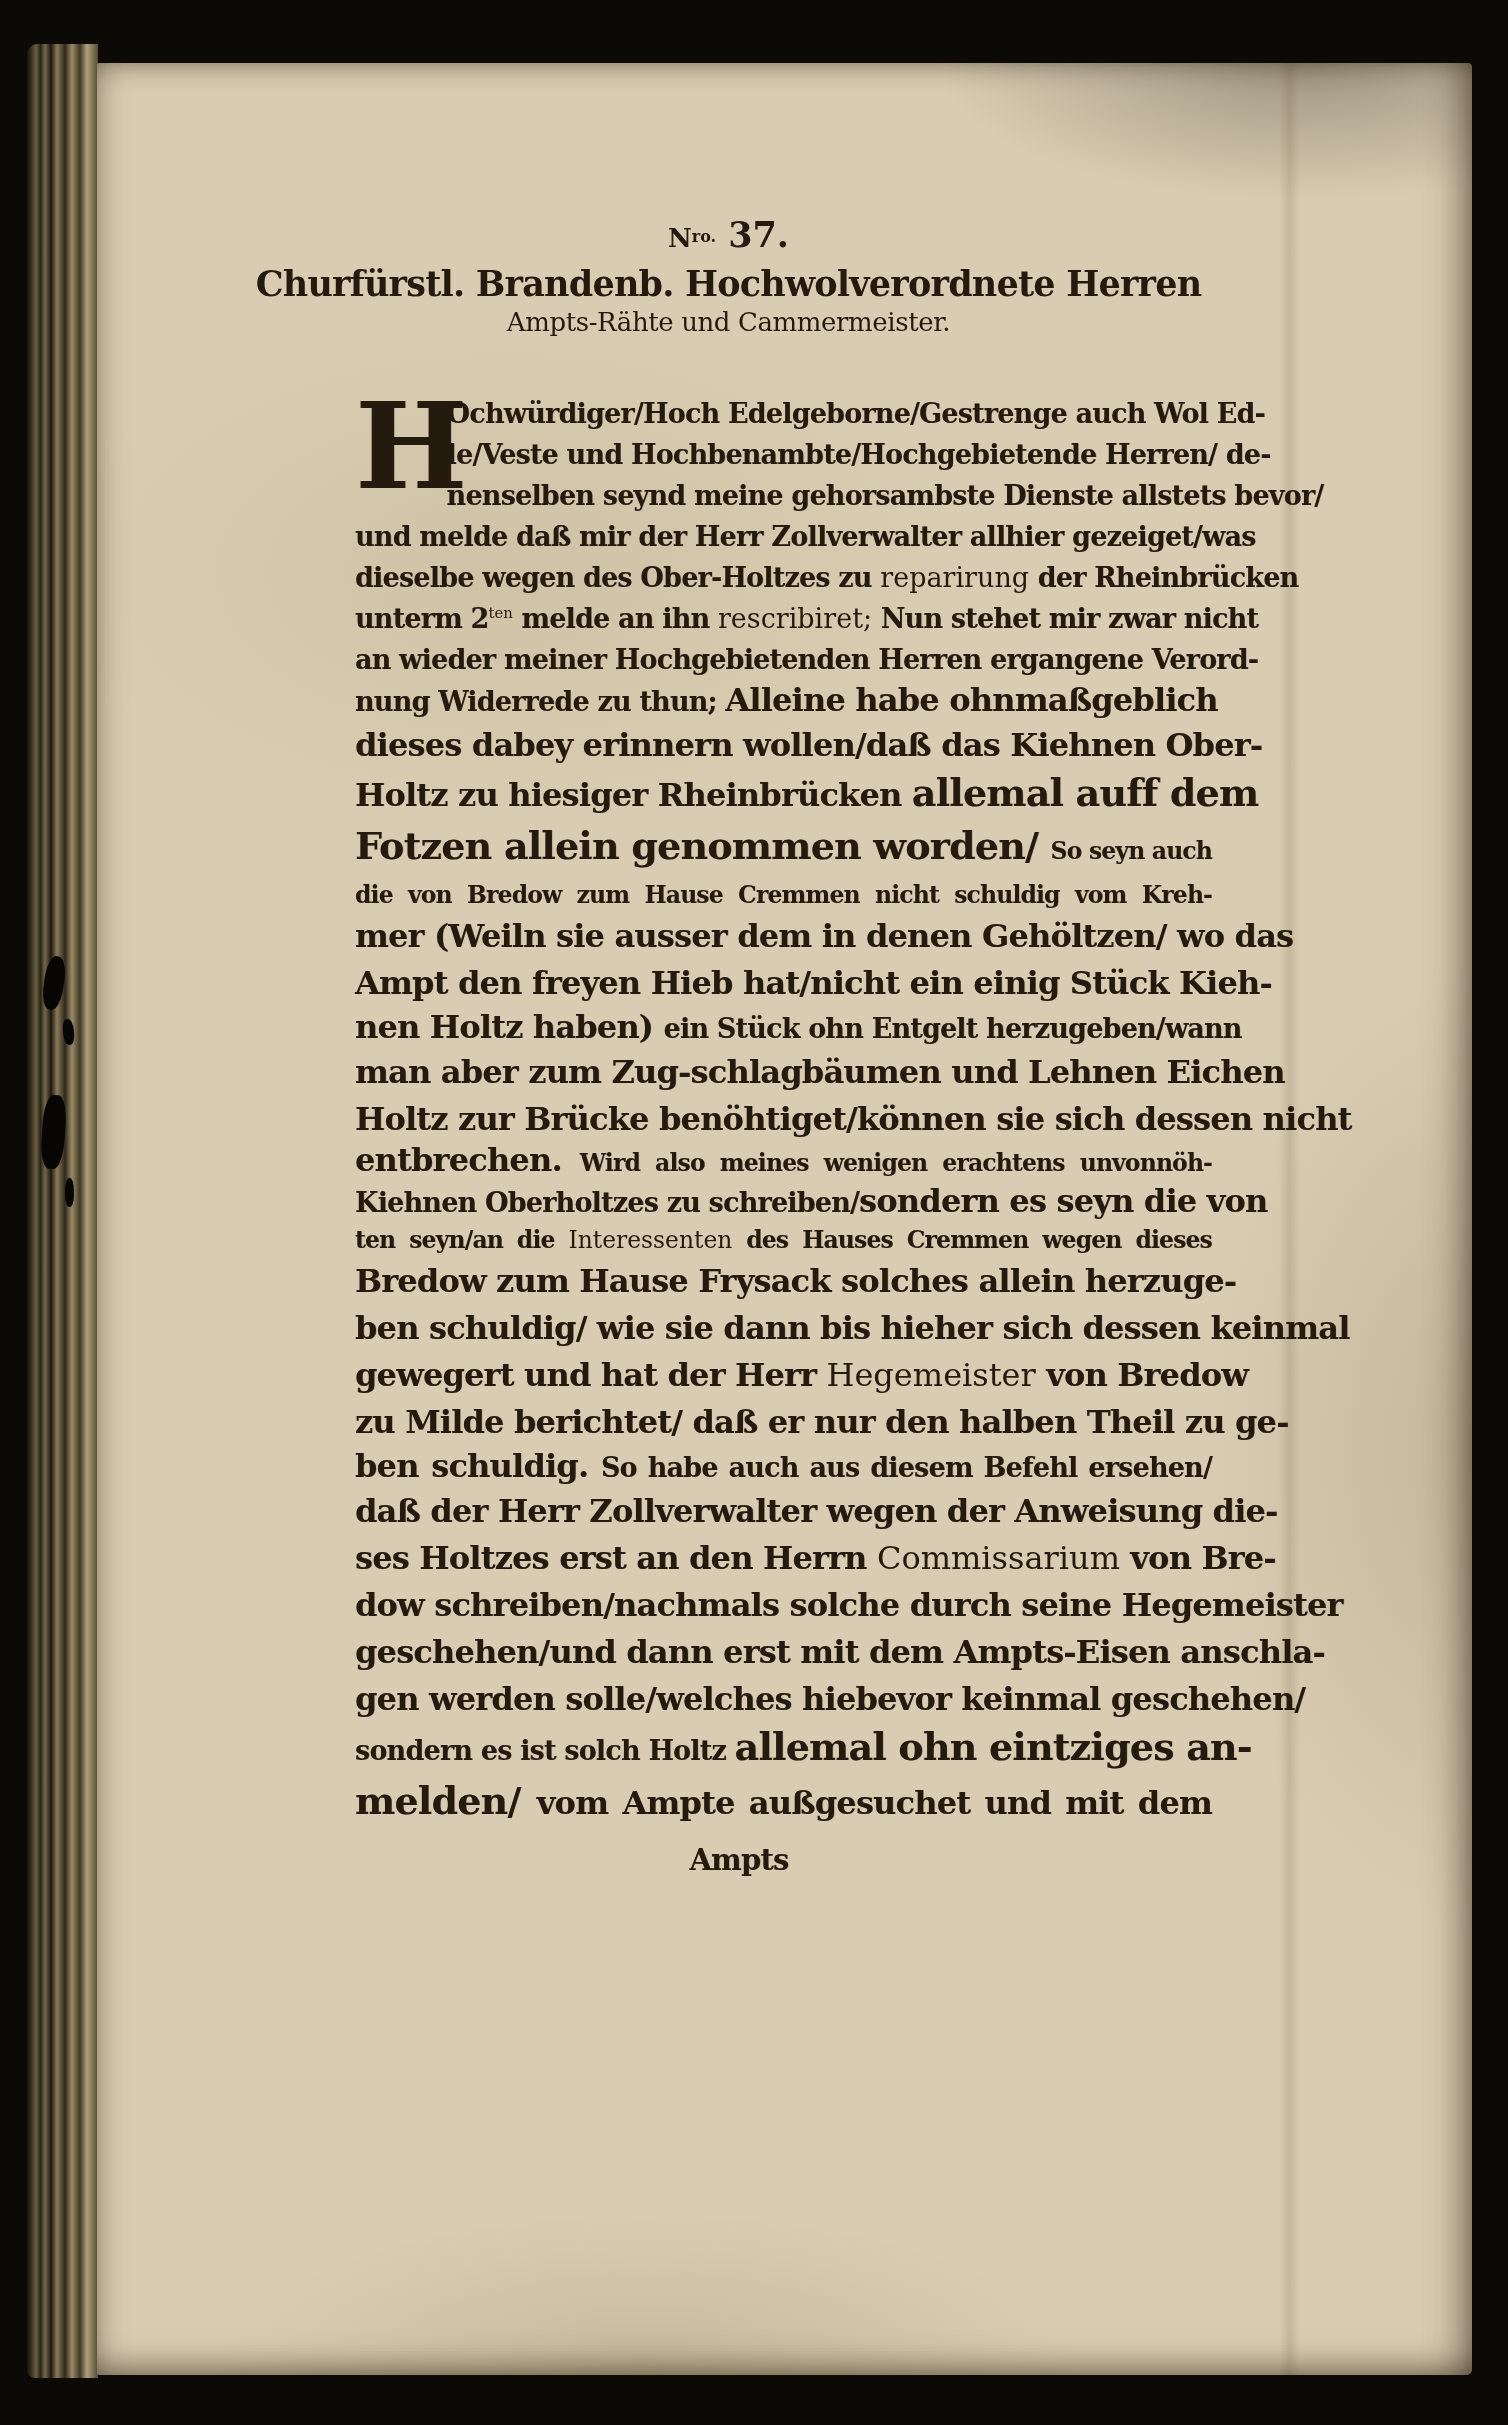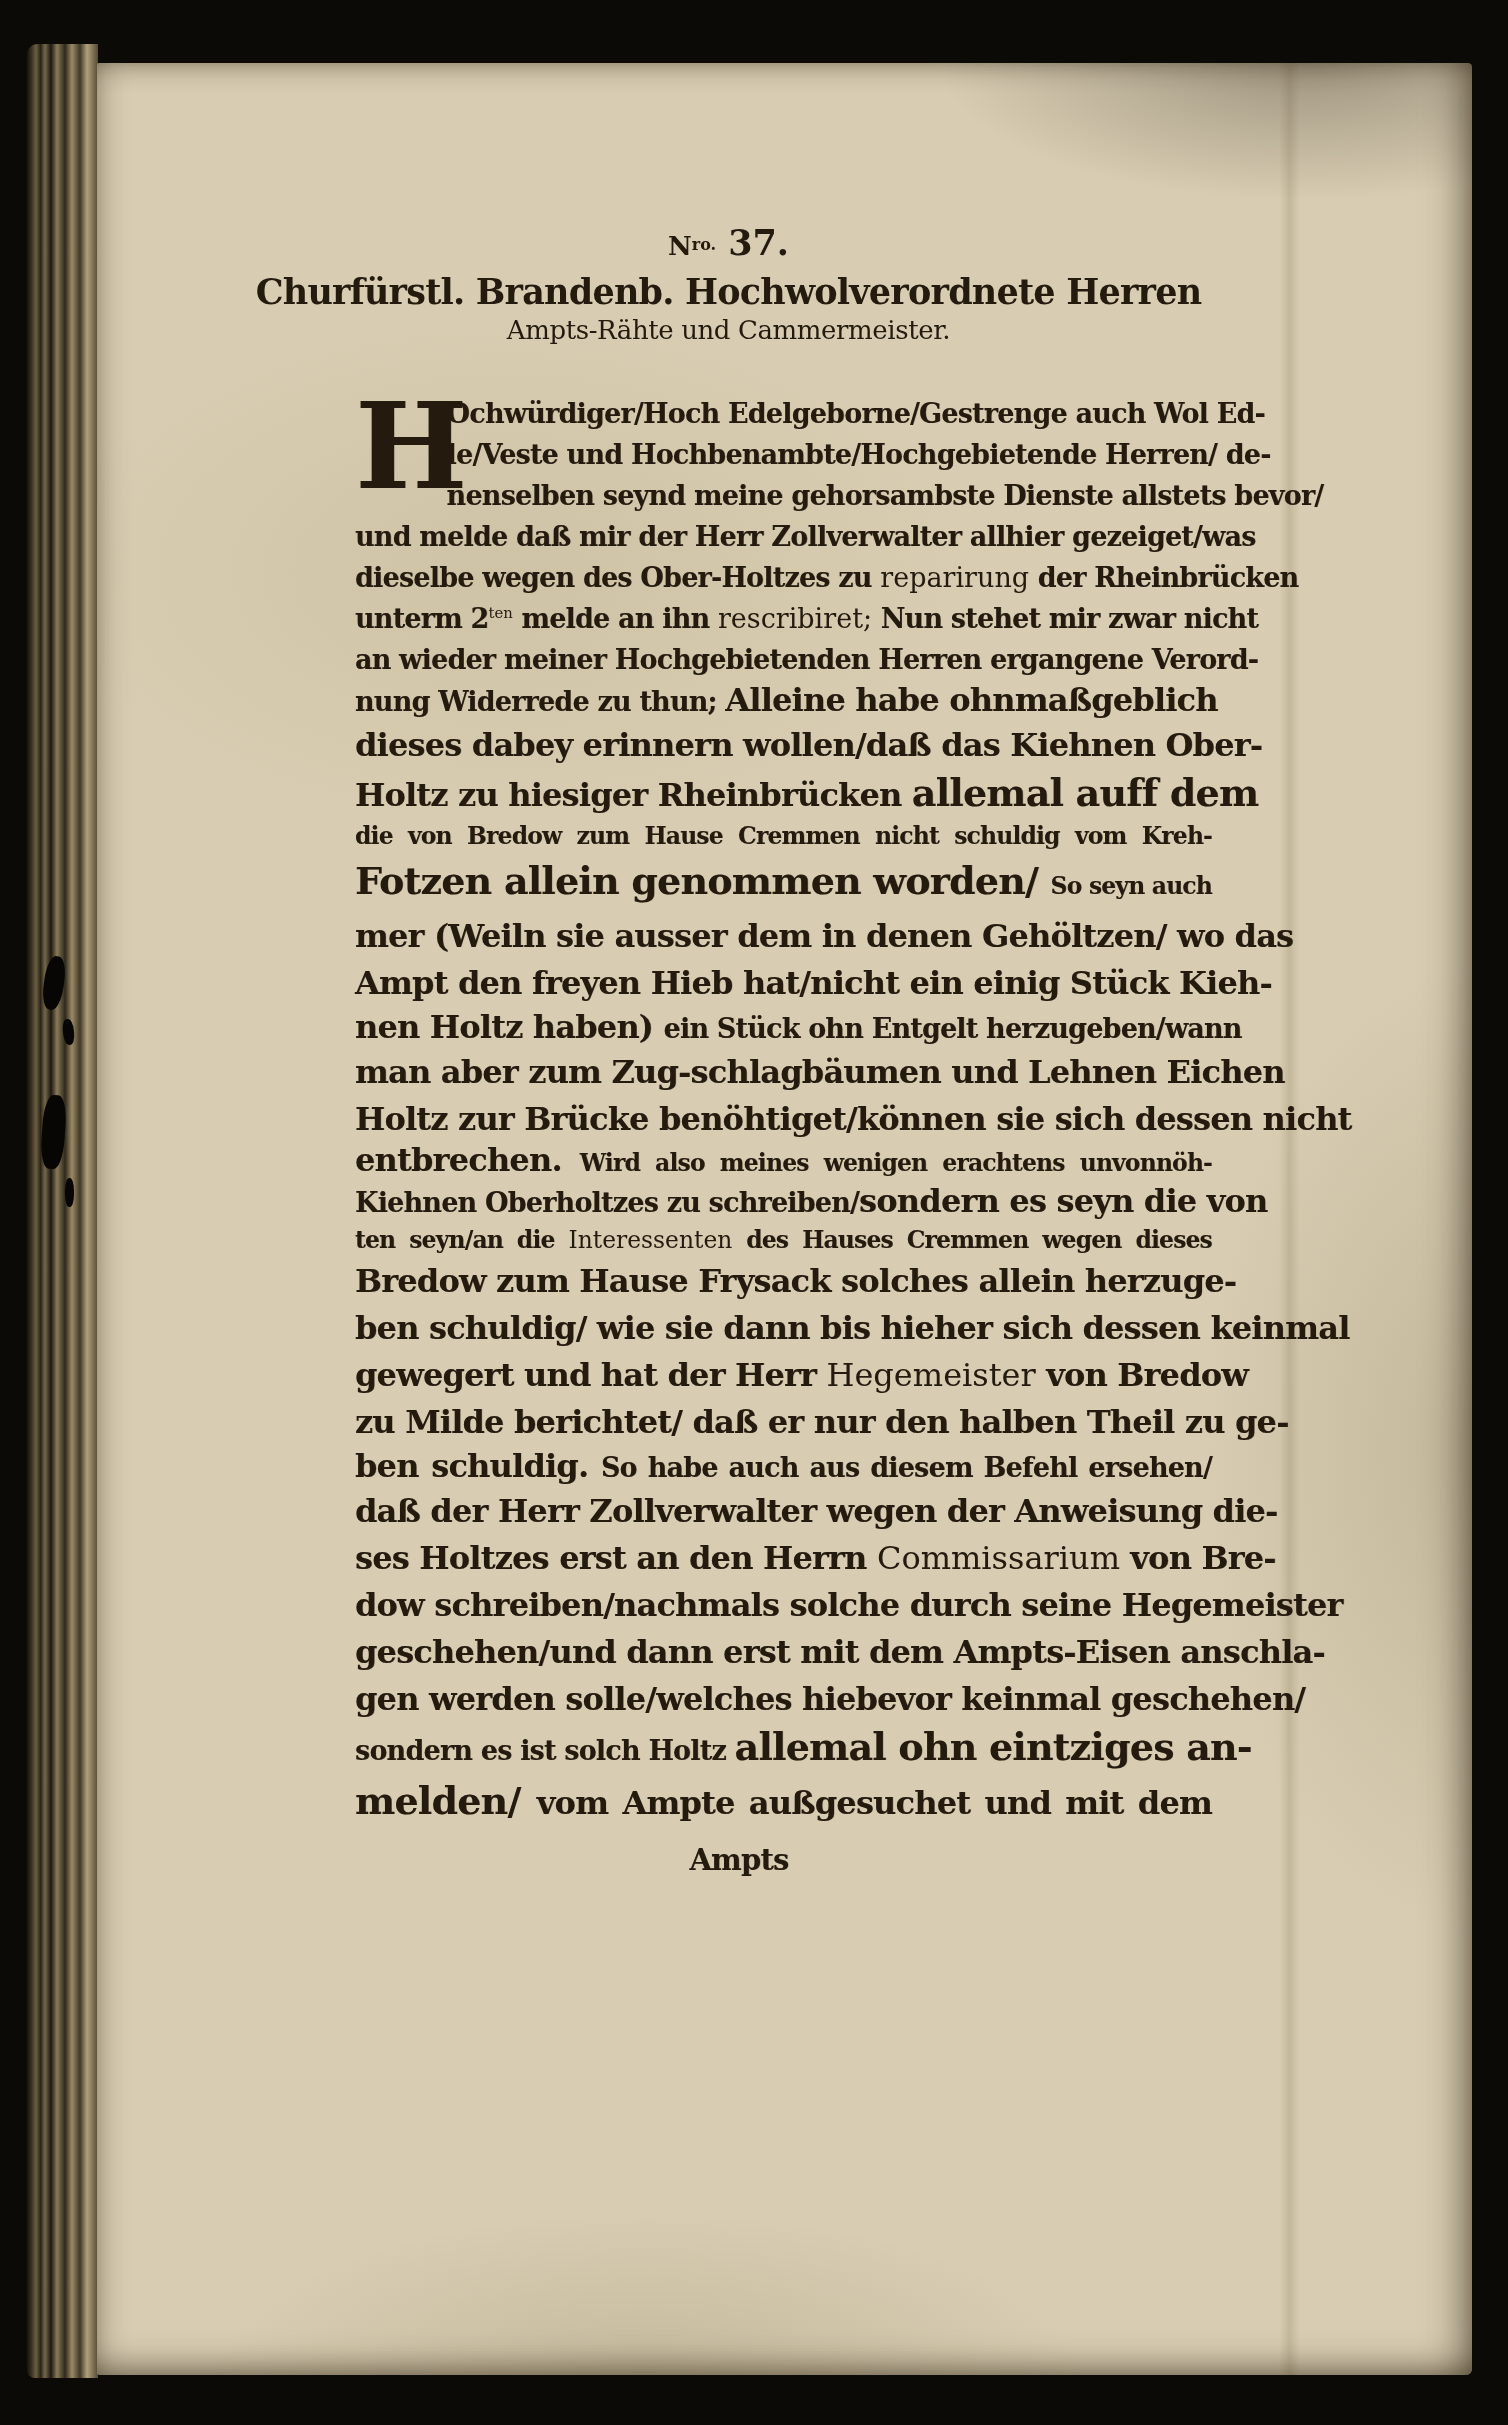--- a/index.html
+++ b/index.html
@@ -61,21 +61,20 @@
     width: 21px; height: 100%;
     background: linear-gradient(90deg, transparent, rgba(90,70,40,0.16), transparent);
   }
 
   .head {
     position: absolute;
     left: 128px; top: 151px;
     width: 1007px;
     text-align: center;
     color: #241a0e;
-    margin-top: 8px;
   }
   .pagenum { font-weight: 700; margin-bottom: 7.5px; }
   .pn-n   { font-size: 26px; }
   .pn-sup { font-size: 16px; vertical-align: super; line-height: 0; }
   .pn-val { font-size: 35px; margin-left: 12px; }
   .title1 {
     margin: 0;
     font-size: 35px; font-weight: 700; letter-spacing: -0.8px;
     white-space: nowrap;
   }
@@ -165,22 +164,22 @@
           <div class="line md"><span>Ochwürdiger/Hoch Edelgeborne/Gestrenge auch Wol Ed-</span></div>
           <div class="line md"><span>le/Veste und Hochbenambte/Hochgebietende Herren/ de-</span></div>
           <div class="line md"><span>nenselben seynd meine gehorsambste Dienste allstets bevor/</span></div>
           <div class="line md"><span>und melde daß mir der Herr Zollverwalter allhier gezeiget/was</span></div>
           <div class="line md"><span>dieselbe wegen des Ober-Holtzes zu </span><span class="roman">reparirung</span><span> der Rheinbrücken</span></div>
           <div class="line md"><span>unterm 2</span><span class="roman-sup">ten</span><span> melde an ihn </span><span class="roman">rescribiret;</span><span> Nun stehet mir zwar nicht</span></div>
           <div class="line md"><span>an wieder meiner Hochgebietenden Herren ergangene Verord-</span></div>
           <div class="line md"><span>nung Widerrede zu thun; </span><span class="lg">Alleine habe ohnmaßgeblich</span></div>
           <div class="line lg"><span>dieses dabey erinnern wollen/daß das Kiehnen Ober-</span></div>
           <div class="line lg"><span>Holtz zu hiesiger Rheinbrücken </span><span class="xl">allemal auff dem</span></div>
+          <div class="line xl"><span>Fotzen allein genommen worden/ </span><span class="sm">So seyn auch</span></div>
           <div class="line sm"><span>die von Bredow zum Hause Cremmen nicht schuldig vom Kreh-</span></div>
-          <div class="line xl"><span>Fotzen allein genommen worden/ </span><span class="sm">So seyn auch</span></div>
           <div class="line lg"><span>mer (Weiln sie ausser dem in denen Gehöltzen/ wo das</span></div>
           <div class="line lg"><span>Ampt den freyen Hieb hat/nicht ein einig Stück Kieh-</span></div>
           <div class="line md"><span class="lg">nen Holtz haben) </span><span>ein Stück ohn Entgelt herzugeben/wann</span></div>
           <div class="line lg"><span>man aber zum Zug-schlagbäumen und Lehnen Eichen</span></div>
           <div class="line lg"><span>Holtz zur Brücke benöhtiget/können sie sich dessen nicht</span></div>
           <div class="line sm"><span class="lg">entbrechen. </span><span>Wird also meines wenigen erachtens unvonnöh-</span></div>
           <div class="line md"><span>Kiehnen Oberholtzes zu schreiben/</span><span class="lg">sondern es seyn die von</span></div>
           <div class="line sm"><span>ten seyn/an die </span><span class="roman">Interessenten</span><span> des Hauses Cremmen wegen dieses</span></div>
           <div class="line lg"><span>Bredow zum Hause Frysack solches allein herzuge-</span></div>
           <div class="line lg"><span>ben schuldig/ wie sie dann bis hieher sich dessen keinmal</span></div>

